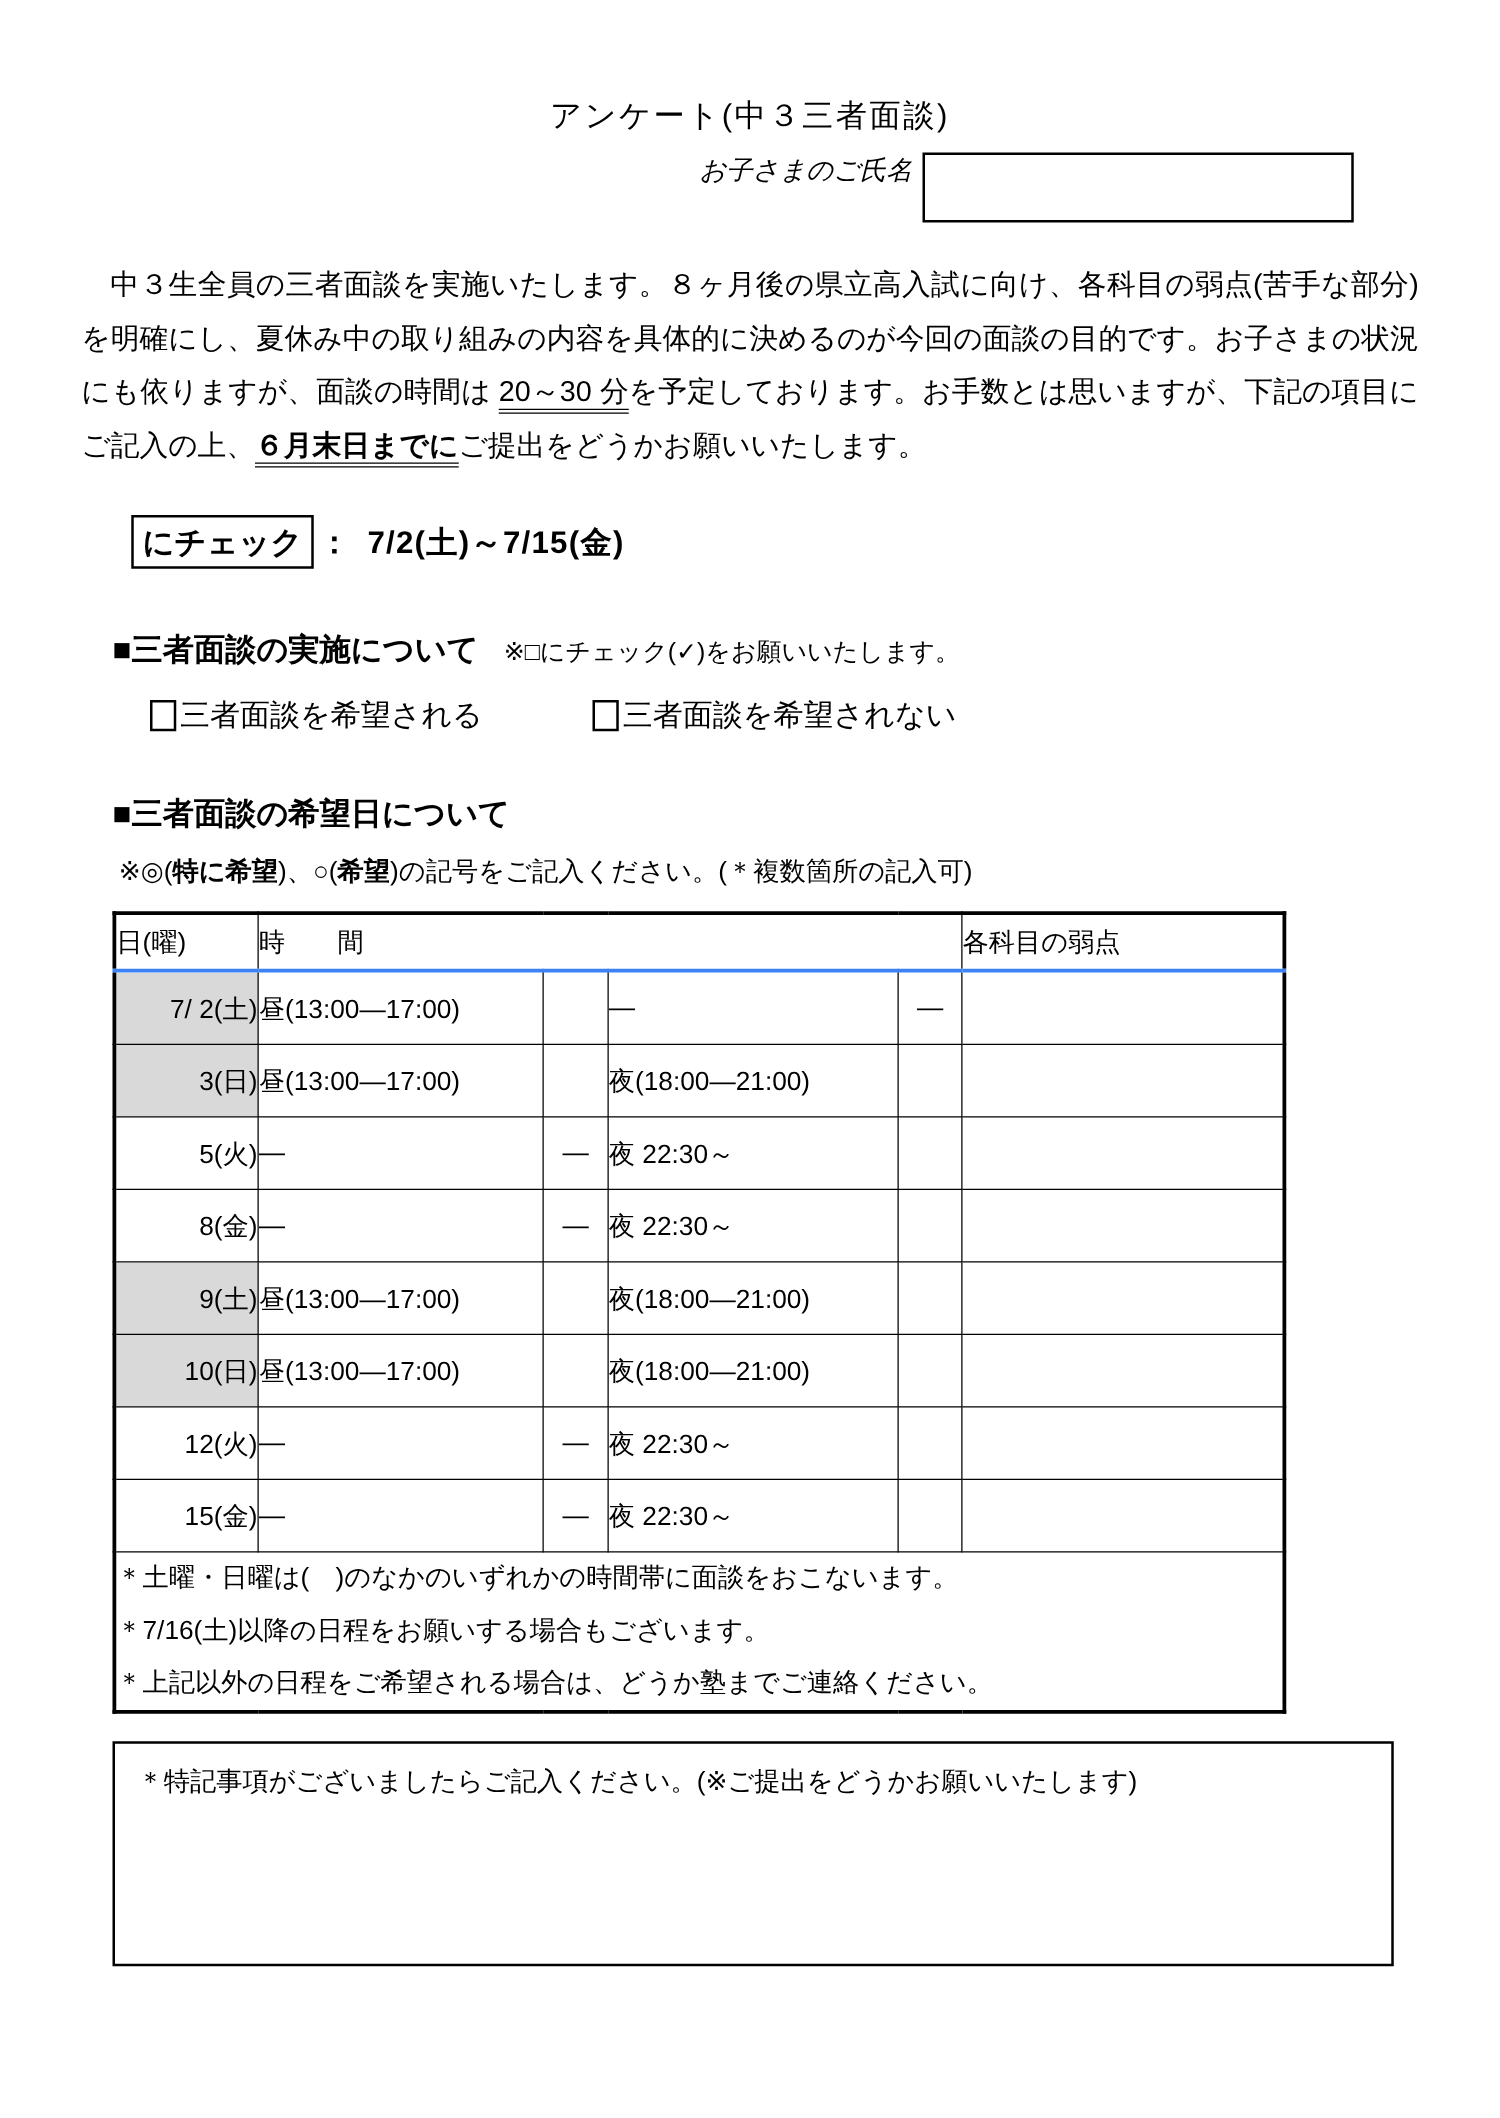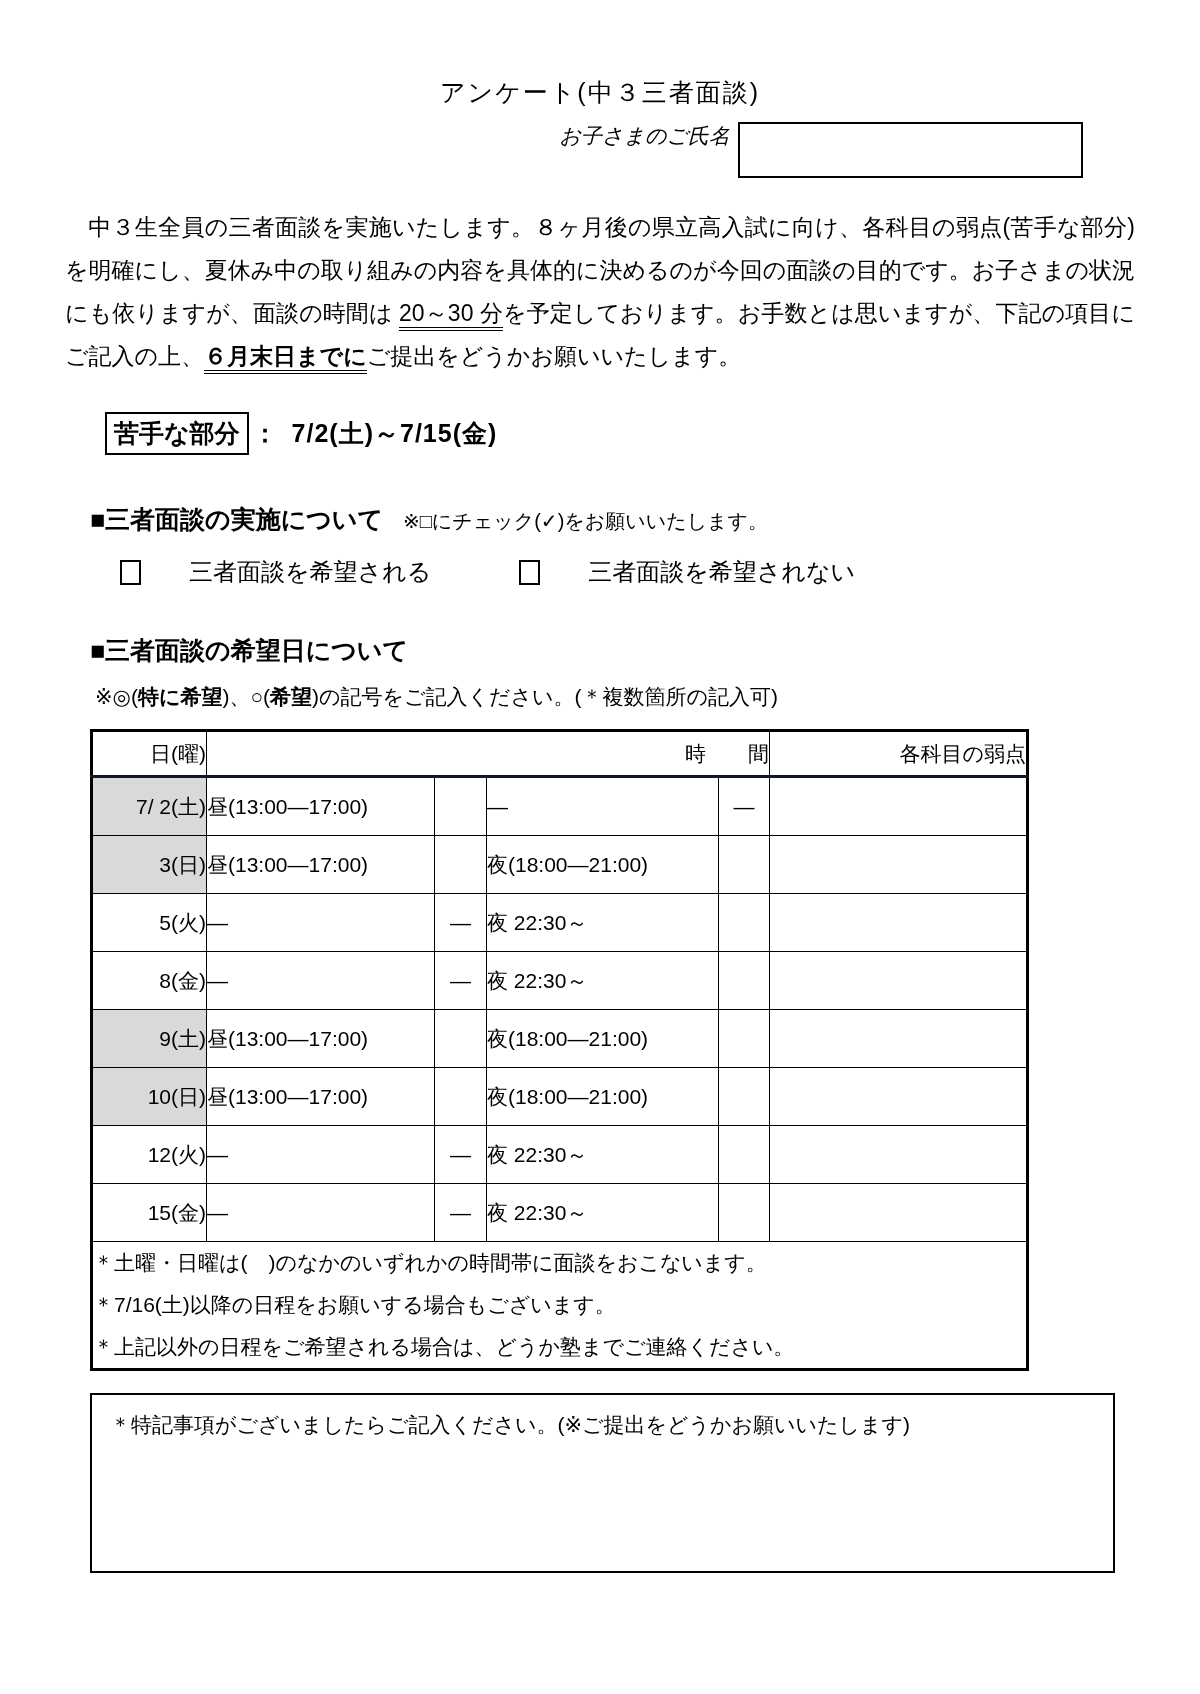--- a/index.html
+++ b/index.html
@@ -34,30 +34,30 @@
   .period-sep { margin:0 14px 0 4px; }
   .period-value { letter-spacing:1px; }
 
   
   .sec-head { margin-top:48px; margin-left:25px; font-size:25px; font-weight:bold; display:flex; align-items:baseline; }
   .sec-head .sec-note { font-size:20px; font-weight:normal; margin-left:20px; }
   .sec-head.second { margin-top:46px; }
 
   
   .check-row { margin-top:20px; margin-left:55px; display:flex; gap:88px; font-size:24px; }
-  .check-item { display:flex; align-items:center;gap:45px; }
+  .check-item { display:flex; align-items:center; }
   .cb { width:21px; height:25px; border:2px solid #000; box-sizing:border-box; display:inline-block; margin-right:3px; background:#fff; }
 
   
   .symbol-note { margin-top:16px; margin-left:30px; font-size:21px; }
 
   
   table.schedule { border-collapse:collapse; margin-top:18px; margin-left:25px; table-layout:fixed; border:3px solid #000; }
   .schedule th, .schedule td { border:1px solid #000; font-weight:normal; font-size:21px; padding:0; overflow:hidden; }
-  .schedule thead th { height:43px; border-bottom:3px solid #0f172a; text-align:right; }
+  .schedule thead th { height:43px; border-bottom:3px solid #3b82f6; text-align:left; }
   .schedule .row td { height:57px; }
   .c-day  { text-align:right; padding-right:12px; border-right:3px solid #000; }
   .h-day  { border-right:3px solid #000; }
   .h-time { border-right:3px solid #000; }
   .c-slot { text-align:left; padding-left:12px; }
   .c-mark { text-align:center; }
   .thick-l { border-left:3px solid #000; }
   .weekend { background:#d9d9d9; }
   .notes-cell { border-top:3px solid #000; padding:12px 10px 14px 22px; font-size:19px; }
   .notes-cell div { line-height:42px; }
@@ -78,21 +78,21 @@
   <h1 class="title">アンケート(中３三者面談)</h1>
 
   <div class="name-row">
     <span class="name-label">お子さまのご氏名</span>
     <div class="name-box"></div>
   </div>
 
   <p class="intro"><span>　中３生全員の三者面談を実施いたします。８ヶ月後の県立高入試に向け、各科目の弱点(苦手な部分)を明確にし、夏休み中の取り組みの内容を具体的に決めるのが今回の面談の目的です。お子さまの状況にも依りますが、面談の時間は </span><span class="u2">20～30 分</span><span>を予定しております。お手数とは思いますが、下記の項目にご記入の上、</span><span class="u2 b">６月末日までに</span><span>ご提出をどうかお願いいたします。</span></p>
 
   <div class="period-row">
-    <span class="period-label">苦手な部分</span>
+    <span class="period-label">にチェック</span>
     <span class="period-sep">：</span>
     <span class="period-value">7/2(土)～7/15(金)</span>
   </div>
 
   <div class="sec-head">
     <span>■三者面談の実施について</span>
     <span class="sec-note">※□にチェック(✓)をお願いいたします。</span>
   </div>
 
   <div class="check-row">

